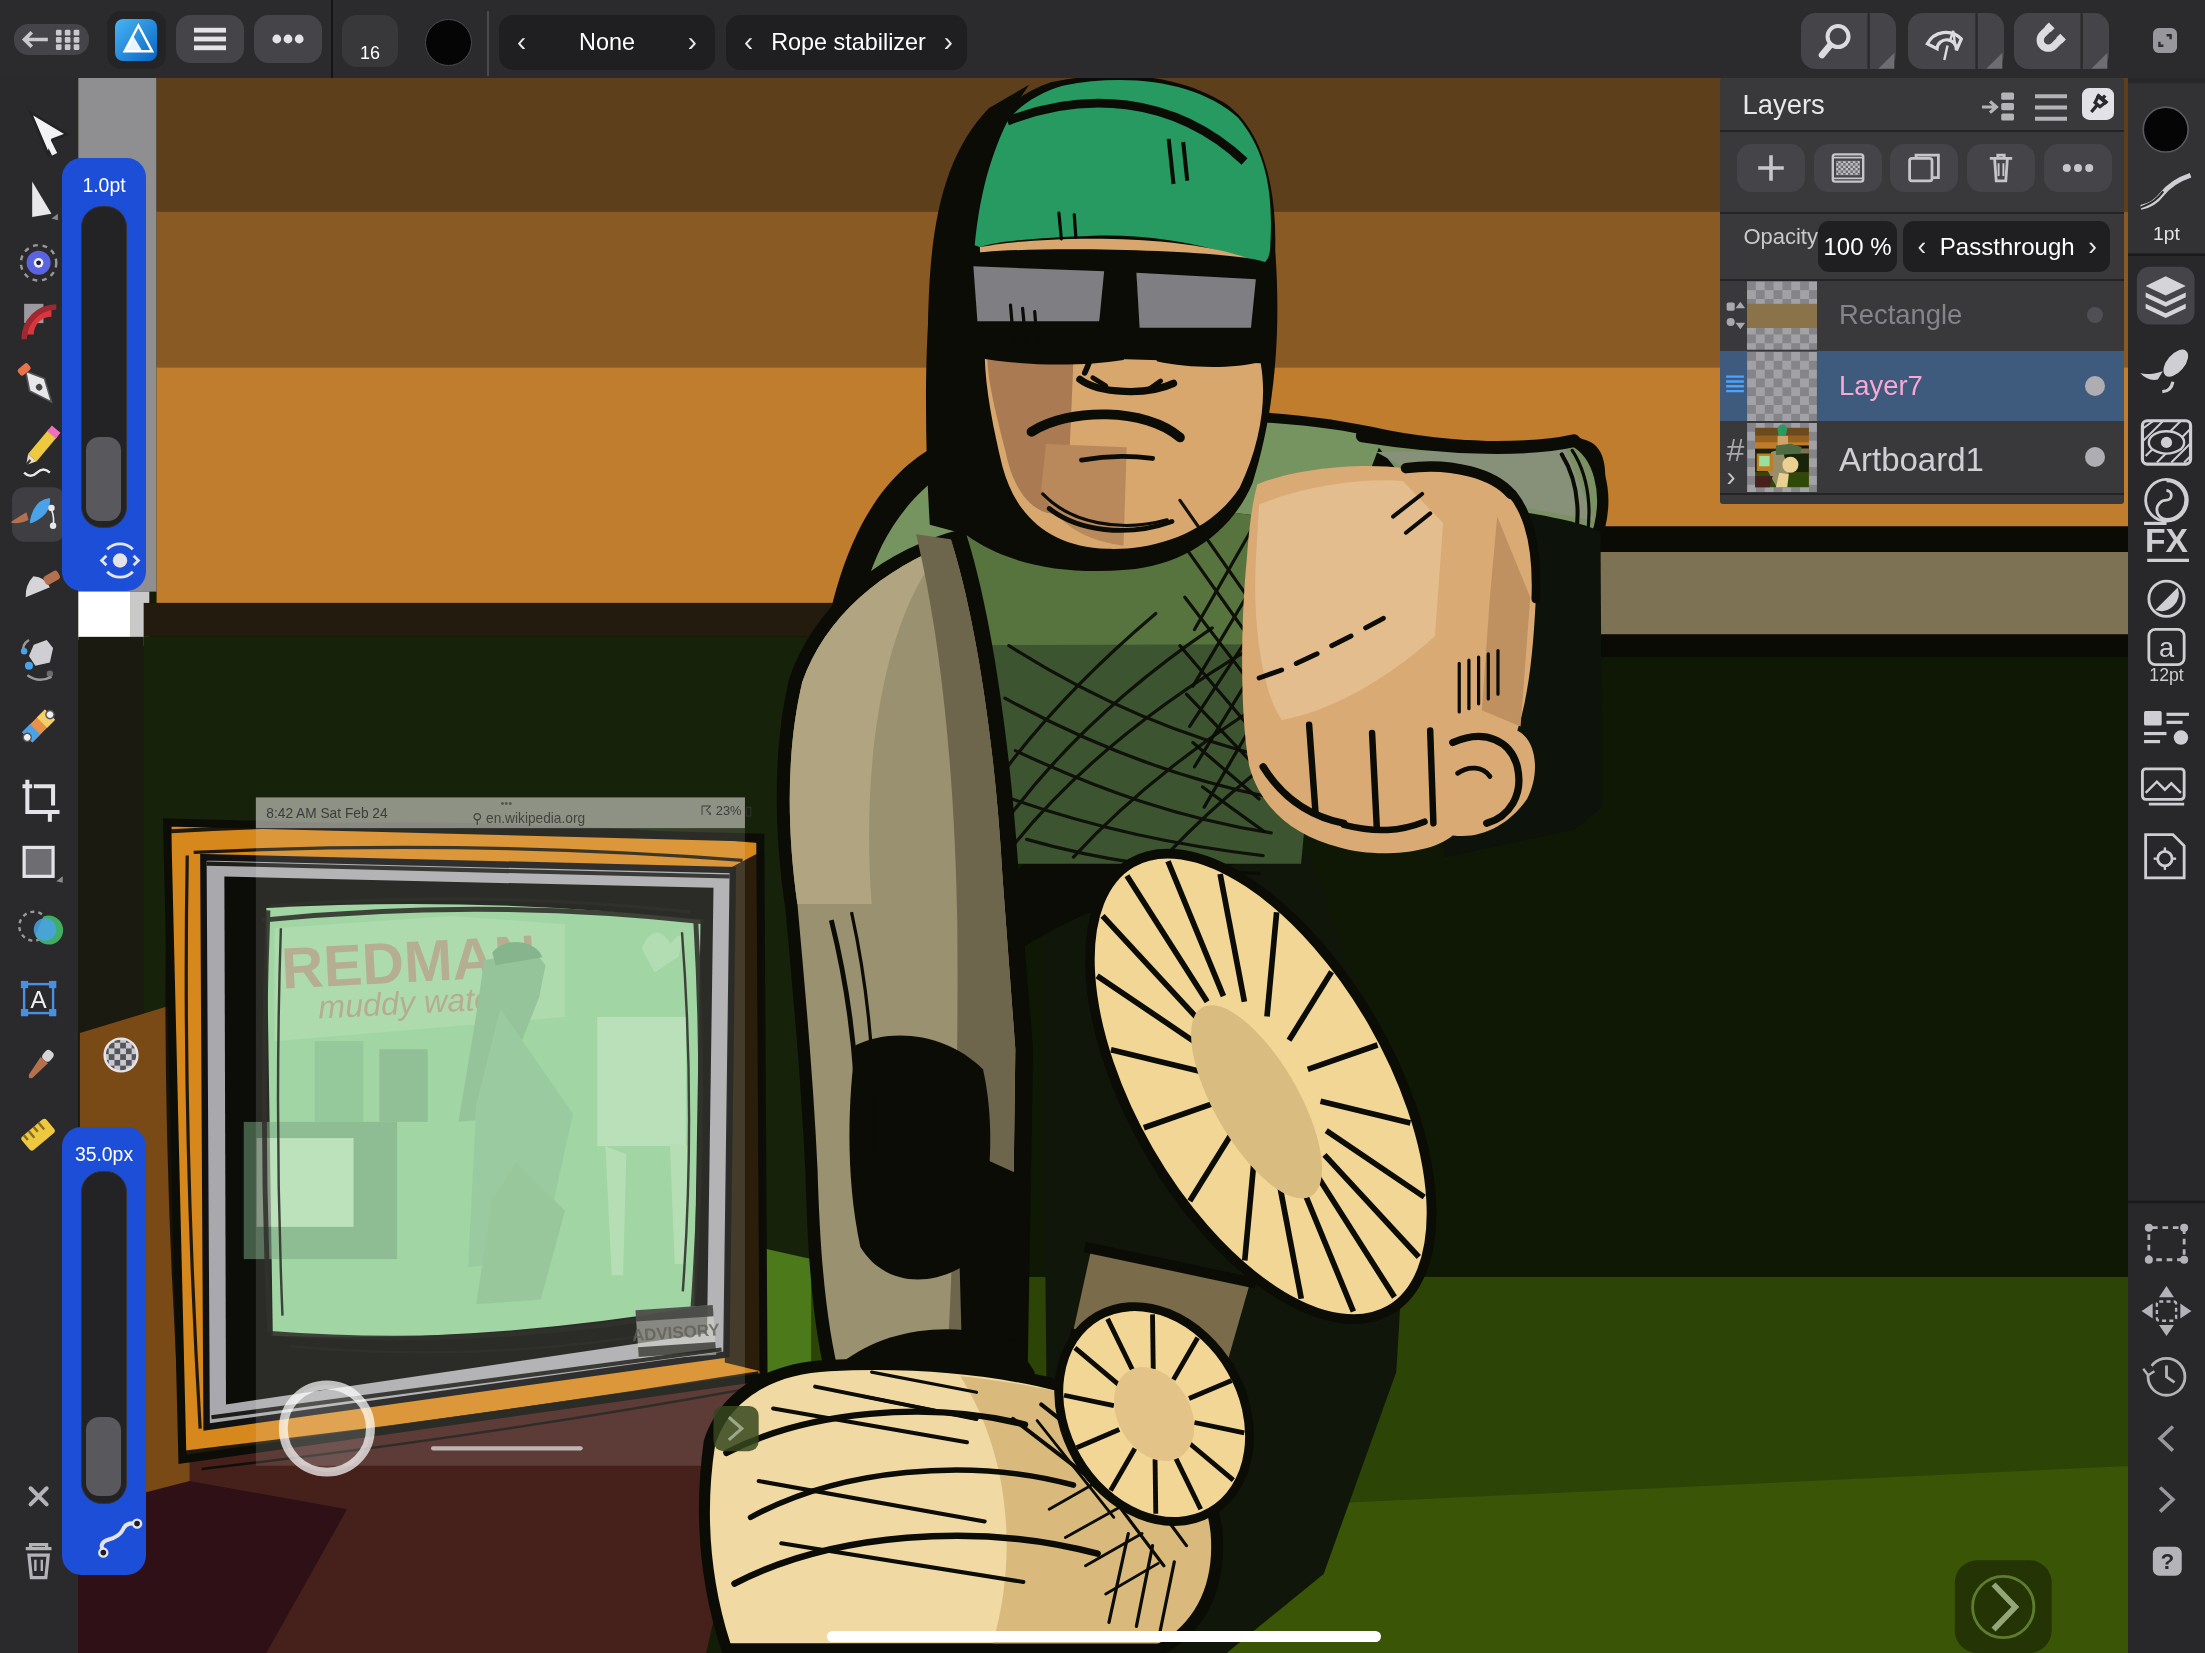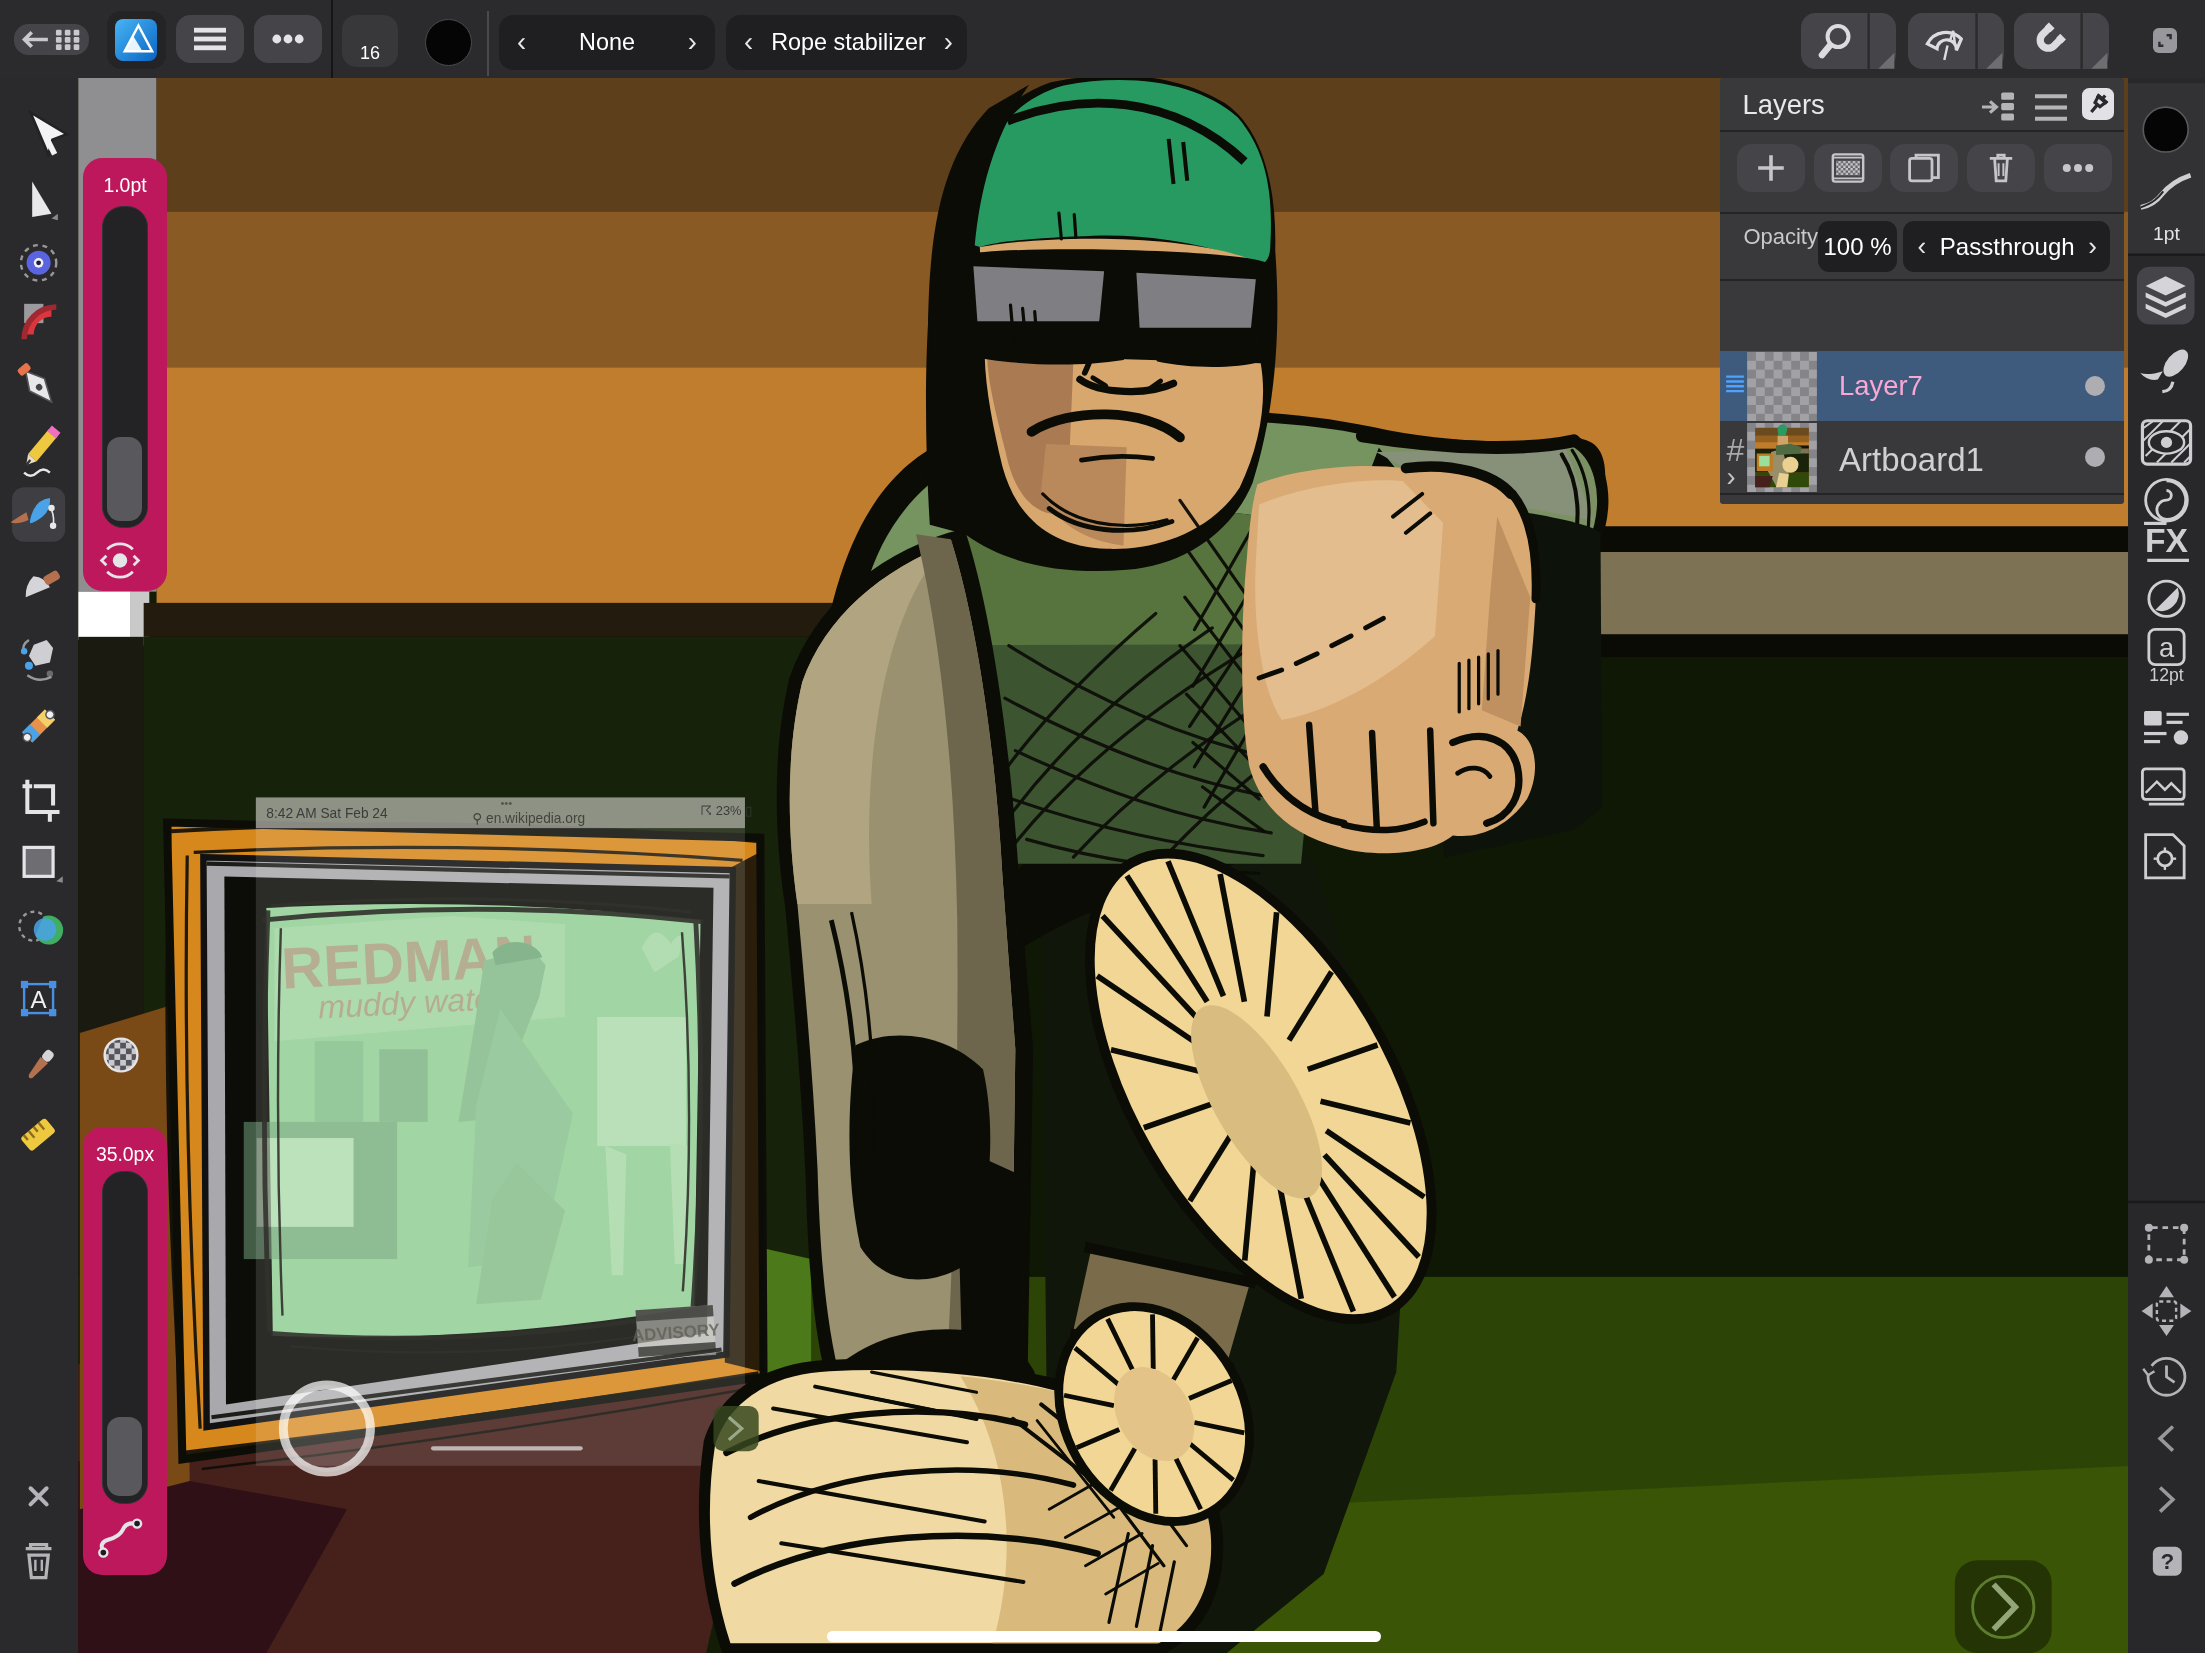--- a/index.html
+++ b/index.html
@@ -5,21 +5,21 @@
 #art{position:absolute;left:0;top:0}
 
 #topbar{position:absolute;left:0;top:0;width:2205px;height:78px;background:#2b2a2c}
 .tbtn{position:absolute;background:#454448;border-radius:14.5px}
 .pill{position:absolute;background:#1f1e20;border-radius:14.5px;color:#fff;display:flex;align-items:center;justify-content:space-between;font-size:23.4px;white-space:nowrap}
 .pill .chev{color:#e8e7ea;font-size:27.4px;padding:0 18px;font-weight:400}
 .vdiv{position:absolute;width:2.4px;background:#151417}
 
 #lefttools{position:absolute;left:0;top:78px;width:78px;height:1575px;background:#2a292b}
 
-.spanel{position:absolute;left:83px;width:84px;background:#be185d;border-radius:19.4px;}
+.spanel{position:absolute;left:62px;width:84px;background:#1d4ed8;border-radius:19.4px;}
 .spanel .lab{color:#fff;font-size:19.4px;text-align:center;margin-top:16px}
 .strack{position:absolute;left:19.4px;width:44px;background:#232225;border:1.6px solid #343337;border-radius:21px}
 .sthumb{position:absolute;left:24px;width:35px;background:#59585c;border-radius:13px}
 
 #righttools{position:absolute;left:2128px;top:78px;width:77px;height:1575px;background:#28272a}
 #righttoolstop{position:absolute;left:2128px;top:78px;width:77px;height:173px;background:#323134}
 
 #layers{position:absolute;left:1720px;top:78px;width:404px;height:426px;background:#39383b;border-radius:3px;overflow:hidden}
 .lrow{position:absolute;left:0;width:100%;height:70px}
 .hdiv{position:absolute;left:0;width:100%;height:2.4px;background:#242326}
@@ -681,20 +681,36 @@
 
   <div style="position:absolute;left:23.4px;top:146px;font-size:22px;color:#c9c8cd">Opacity</div>
   <div style="position:absolute;left:98px;top:143px;width:79px;height:51px;background:#1f1e20;border-radius:11.3px;color:#fff;font-size:24px;display:flex;align-items:center;justify-content:center">100 %</div>
   <div style="position:absolute;left:183px;top:143px;width:207px;height:51px;background:#1f1e20;border-radius:11.3px;color:#fff;font-size:24px;display:flex;align-items:center;justify-content:space-between">
         <span style="font-size:26px;color:#e8e7ea;padding-left:14.5px">‹</span>
         <span>Passthrough</span>
         <span style="font-size:26px;color:#e8e7ea;padding-right:13px">›</span>
       </div>
   <div class="hdiv" style="top:201px"></div>
 
+  <div class="lrow" style="top:202px">
+    <svg class="icn" style="left:4.8px;top:21px" width="21" height="29" viewBox="0 0 26 36">
+          <g fill="#a9a8ad">
+            <rect x="2" y="2" width="10" height="10" rx="2"></rect>
+            <circle cx="7" cy="26" r="5"></circle>
+            <path d="M19,1 l6,8 h-12 z"></path>
+            <path d="M19,35 l-6,-8 h12 z"></path>
+          </g>
+        </svg>
+    <svg class="icn" style="left:27.4px;top:0.8px" width="70" height="69" viewBox="0 0 87 85">
+          <rect width="87" height="85" fill="url(#chk2)"></rect>
+          <rect x="0" y="28" width="87" height="30" fill="#8a7348"></rect>
+        </svg>
+    <div style="position:absolute;left:119px;top:19.4px;font-size:27.4px;color:#85848a">Rectangle</div>
+    <div style="position:absolute;left:367px;top:27.4px;width:16px;height:16px;border-radius:50%;background:#504f54"></div>
+  </div>
   <div class="lrow" style="top:273px;background:#3e5a7c">
     <svg class="icn" style="left:5.7px;top:24px" width="18" height="21" viewBox="0 0 22 26">
           <g stroke="#4da3ff" stroke-width="3">
             <line x1="0" y1="2" x2="22" y2="2"></line>
             <line x1="0" y1="8" x2="22" y2="8"></line>
             <line x1="0" y1="14" x2="22" y2="14"></line>
             <line x1="0" y1="20" x2="22" y2="20"></line>
           </g>
         </svg>
     <svg class="icn" style="left:27.4px;top:0.8px" width="70" height="69" viewBox="0 0 87 86">

